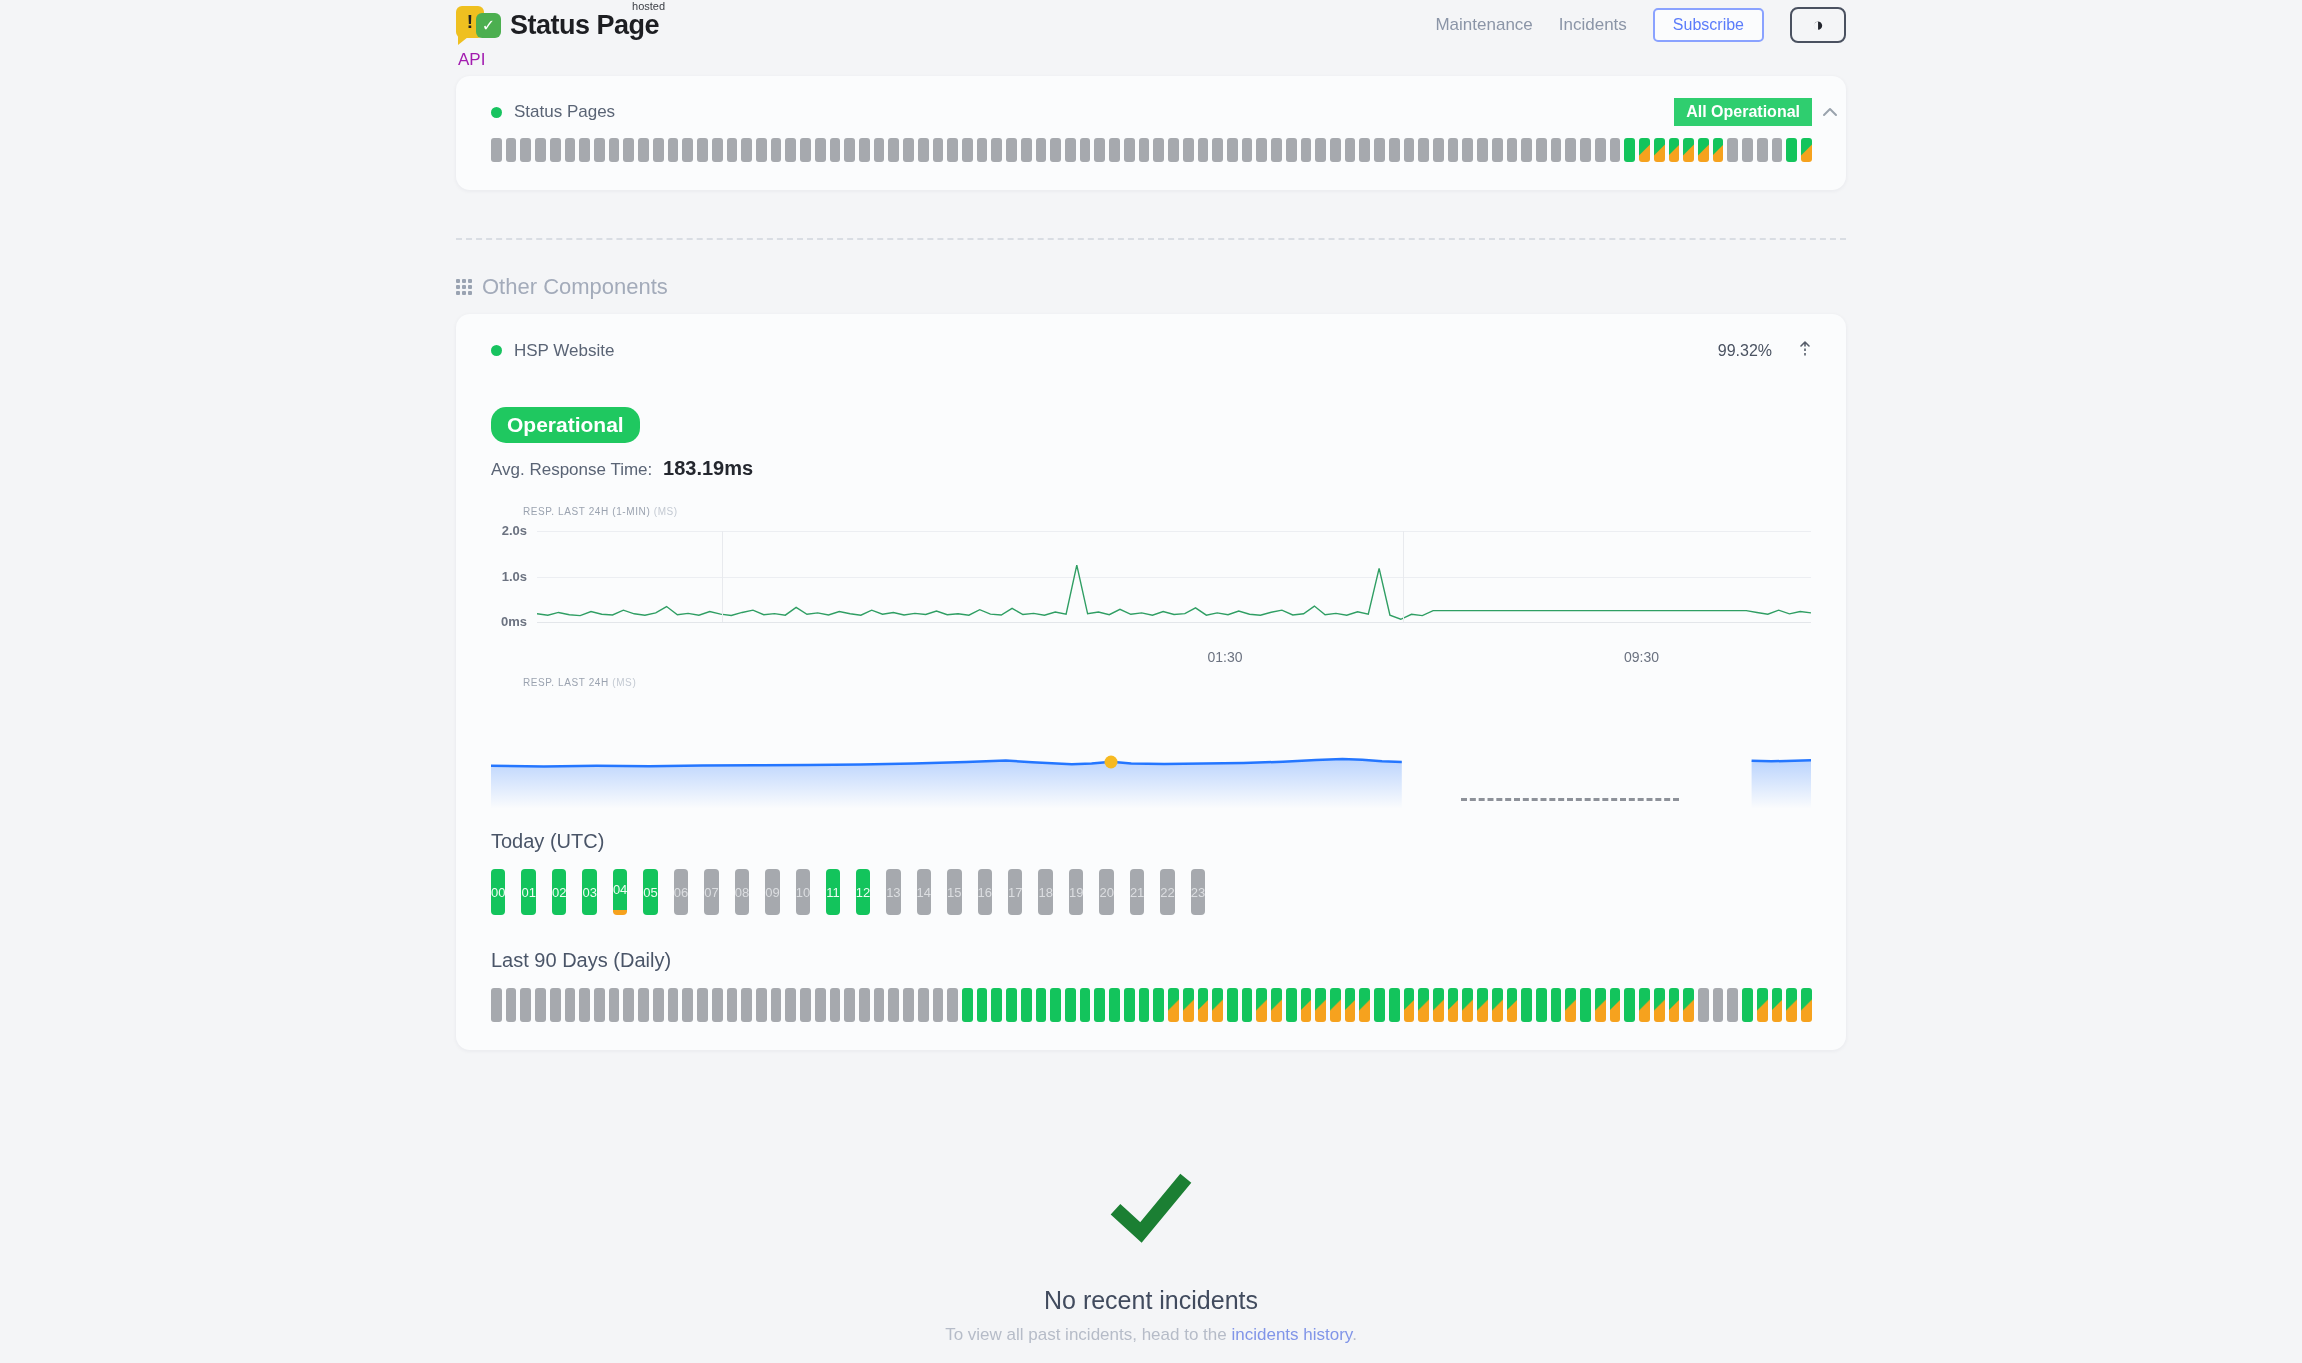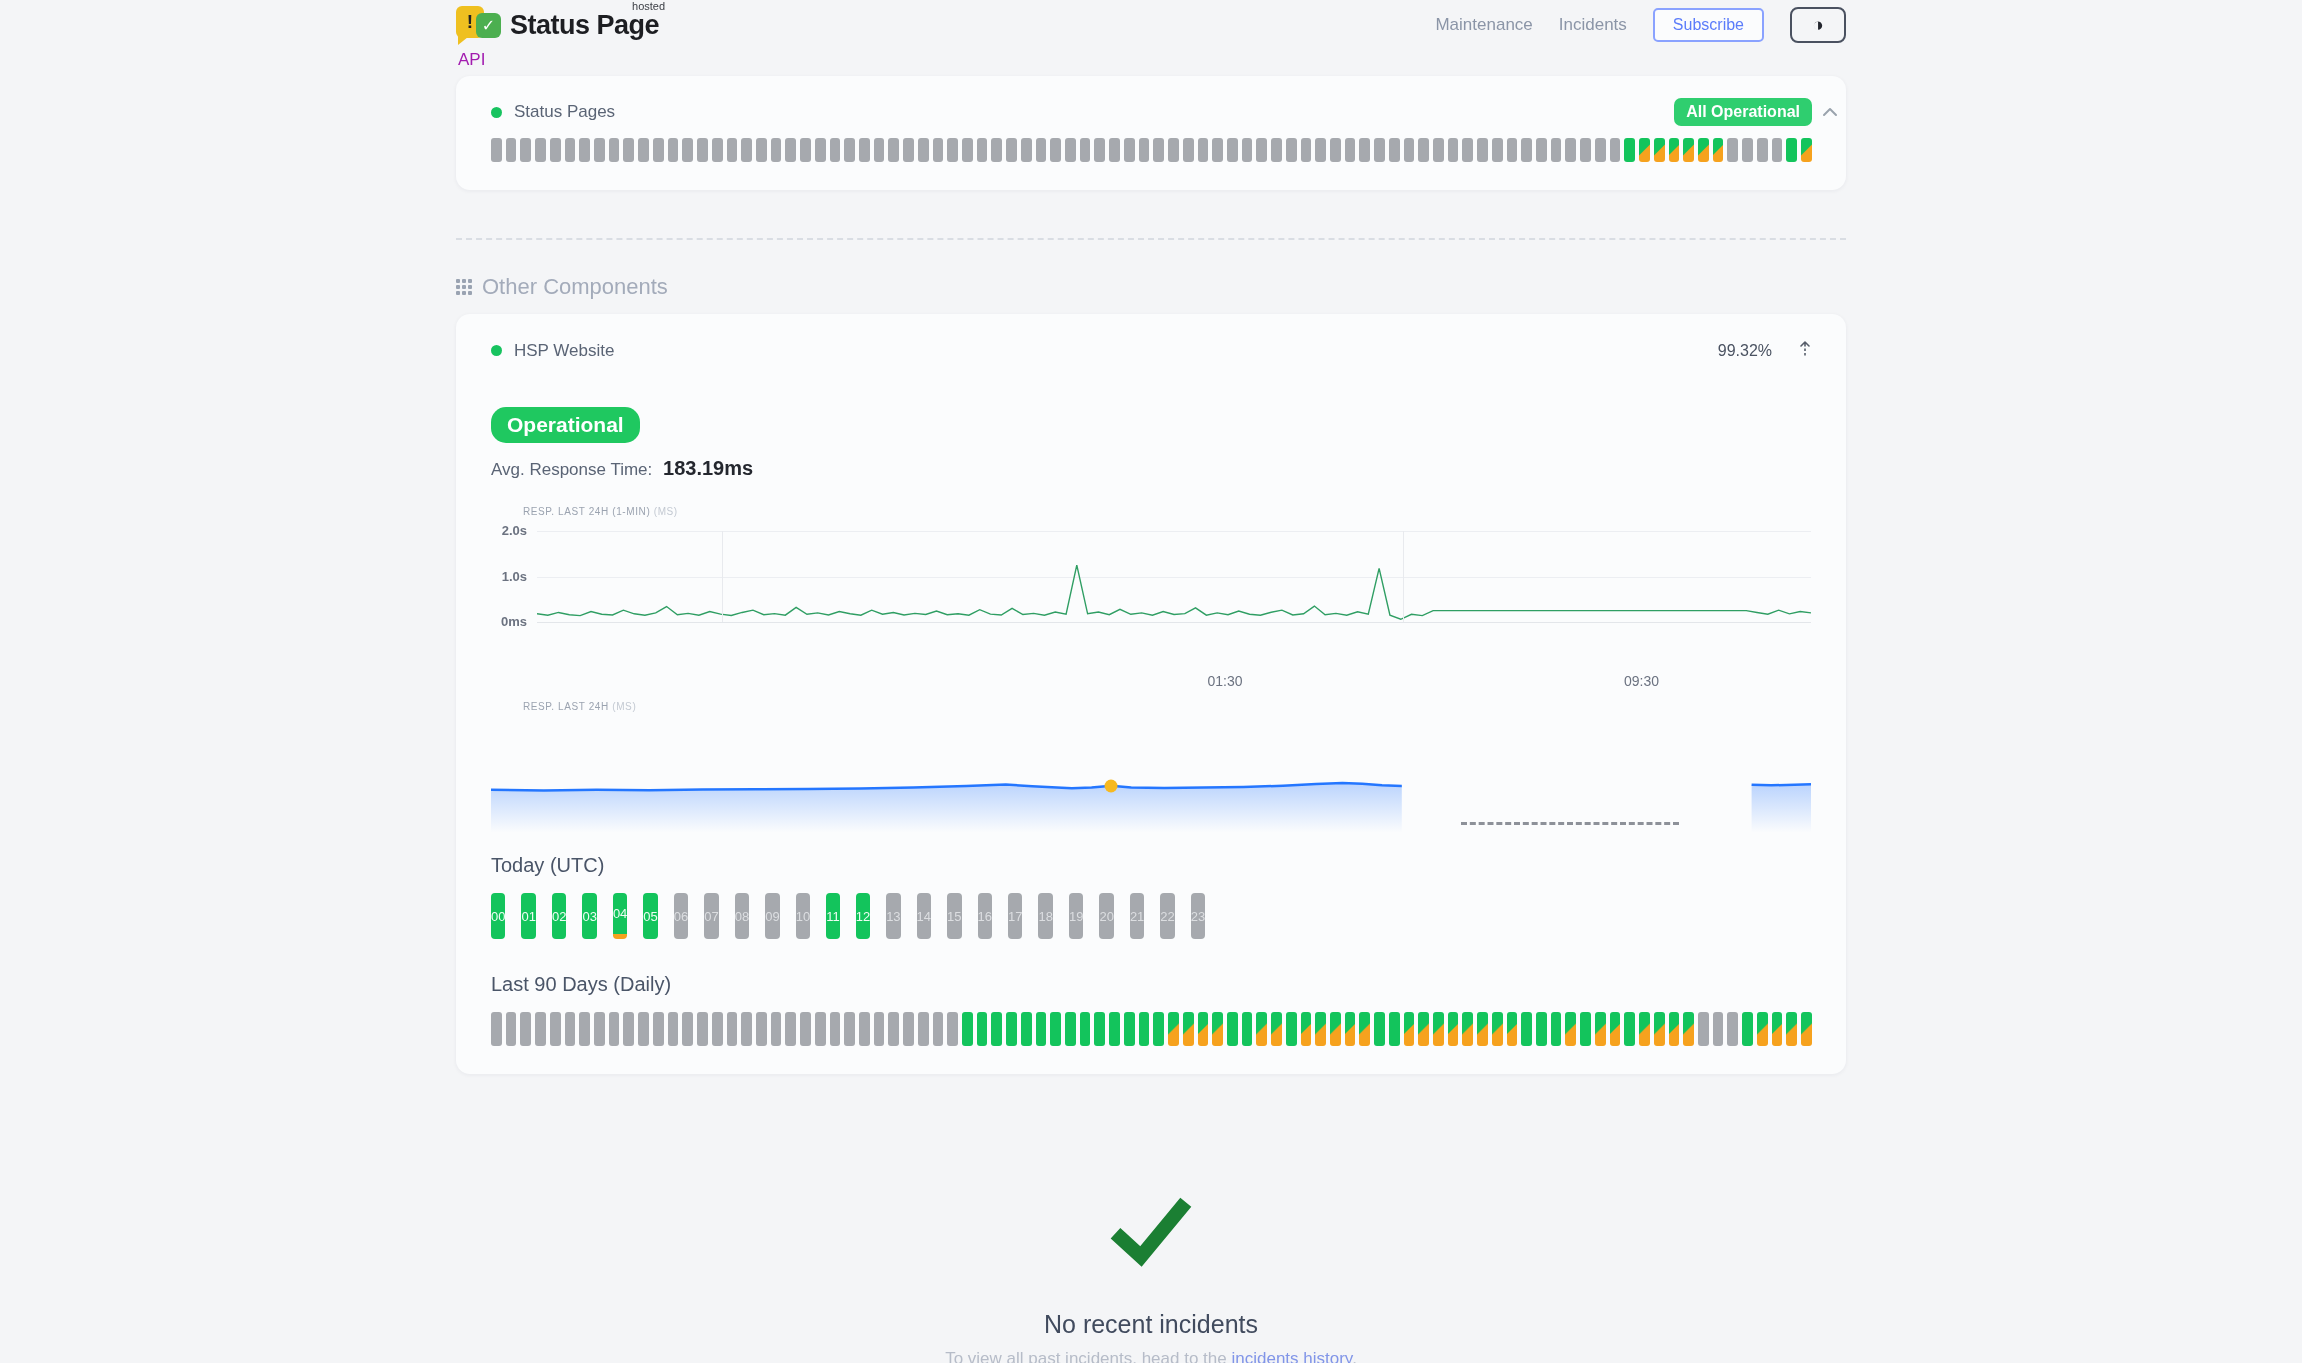--- a/index.html
+++ b/index.html
@@ -23,21 +23,21 @@
   .logo-text { font-size:27px; font-weight:800; color:#1d1e22; letter-spacing:-0.5px; }
   .logo-hosted { position:absolute; right:-6px; top:-10px; font-size:11px; font-weight:400; color:#3a3d44; }
   nav { display:flex; align-items:center; gap:26px; }
   .nav-link { font-size:17px; color:#8b95a7; cursor:pointer; text-decoration:none; }
   .subscribe-btn { background:#fbfcfd; border:2px solid #8aa2ff; color:#5b7cfa; font-size:16px; border-radius:5px;
                  padding:6px 18px; cursor:pointer; font-family:inherit; }
   .theme-btn { background:transparent; border:2px solid #4a5160; border-radius:8px; width:56px; height:36px;
                  display:flex; align-items:center; justify-content:center; cursor:pointer; font-size:19px; color:#23262e; }
 
   .status-float { position:absolute; top:48px; right:8px; display:flex; align-items:center; gap:10px; z-index:6; }
-  .badge-all { background:#2fce6f; color:#fff; font-size:16px; font-weight:600; padding:5px 12px; border-radius:7px; }
+  .badge-all { background:#2fce6f; color:#fff; font-size:16px; font-weight:600; padding:5px 12px; border-radius:0; }
   .chev svg { display:block; }
 
   
   .section-label { font-size:17px; color:#a21caf; margin:0 0 6px 2px; }
   .card { background:#fbfcfd; border-radius:14px; box-shadow:0 1px 4px rgba(30,40,60,0.06); padding:26px 35px 28px; }
   .comp-row { display:flex; align-items:center; justify-content:space-between; margin-bottom:16px; }
   .comp-left { display:flex; align-items:center; gap:12px; }
   .status-dot { width:11px; height:11px; border-radius:50%; background:#17c35f; }
   .comp-name { font-size:17px; color:#5a6475; font-weight:500; }
   .comp-right { display:flex; align-items:center; gap:27px; color:#4a5261; font-size:16px; }
@@ -59,21 +59,21 @@
 
   .pill { display:inline-block; background:#1fc860; color:#fff; font-size:21px; font-weight:700; padding:6px 16px;
           border-radius:15px; margin:30px 0 14px; }
   .avg-row { font-size:17px; color:#5a6475; margin-bottom:26px; }
   .avg-value { font-size:20px; font-weight:700; color:#24272e; margin-left:6px; }
 
   .mini-label { font-size:10px; letter-spacing:0.6px; color:#9ba3b0; margin-bottom:14px;margin-left:32px; }
   .mini-label .unit { color:#c3c9d2; }
 
   
-  .chart1 { position:relative; margin-left:46px; height:92px; margin-bottom:44px;font-weight:bold; }
+  .chart1 { position:relative; margin-left:46px; height:92px; margin-bottom:20px;font-weight:bold; }
   .chart1 .plot { position:absolute; inset:0; border-bottom:1px solid #e3e6ea; }
   .hline { position:absolute; left:0; right:0; height:1px; background:#eceef2; }
   .vline { position:absolute; top:0; bottom:0; width:1px; background:#e8eaee; }
   .ylab { position:absolute; right:calc(100% + 10px); font-size:13px; color:#6b7280; white-space:nowrap; }
   .chart1 svg { position:absolute; inset:0; width:100%; height:100%; }
   .xlabels { position:relative; height:22px; margin-left:46px; }
   .xlab { position:absolute; top:6px; transform:translateX(-50%); font-size:14px; color:#6b7280; }
 
   
   .chart2 { position:relative; height:112px; margin-bottom:14px; }

